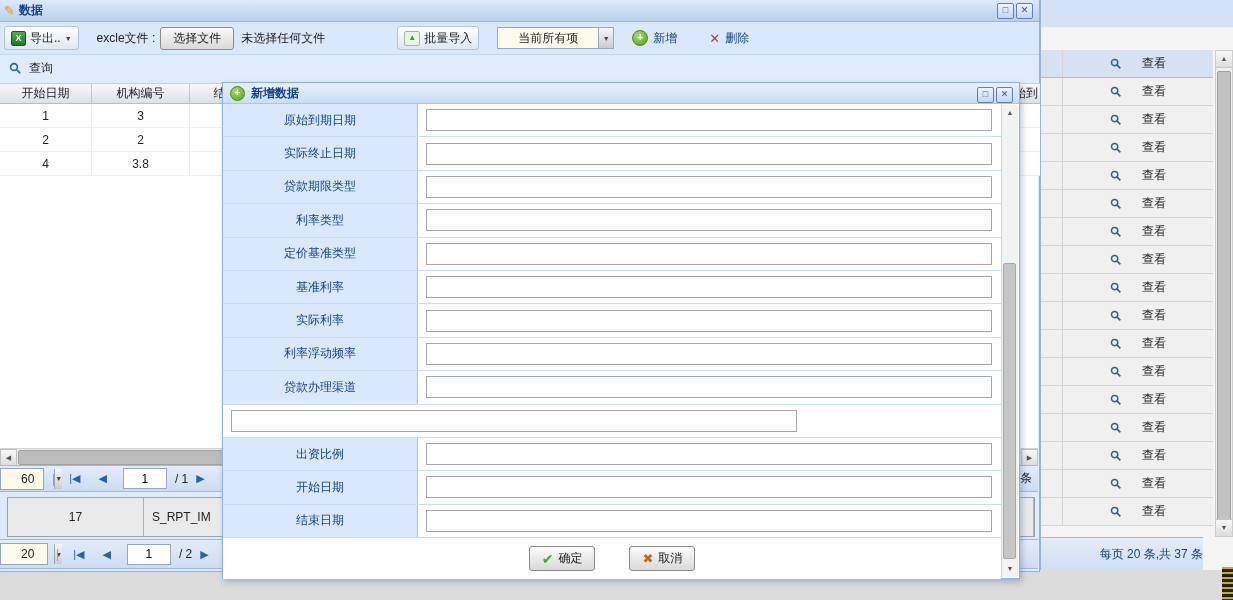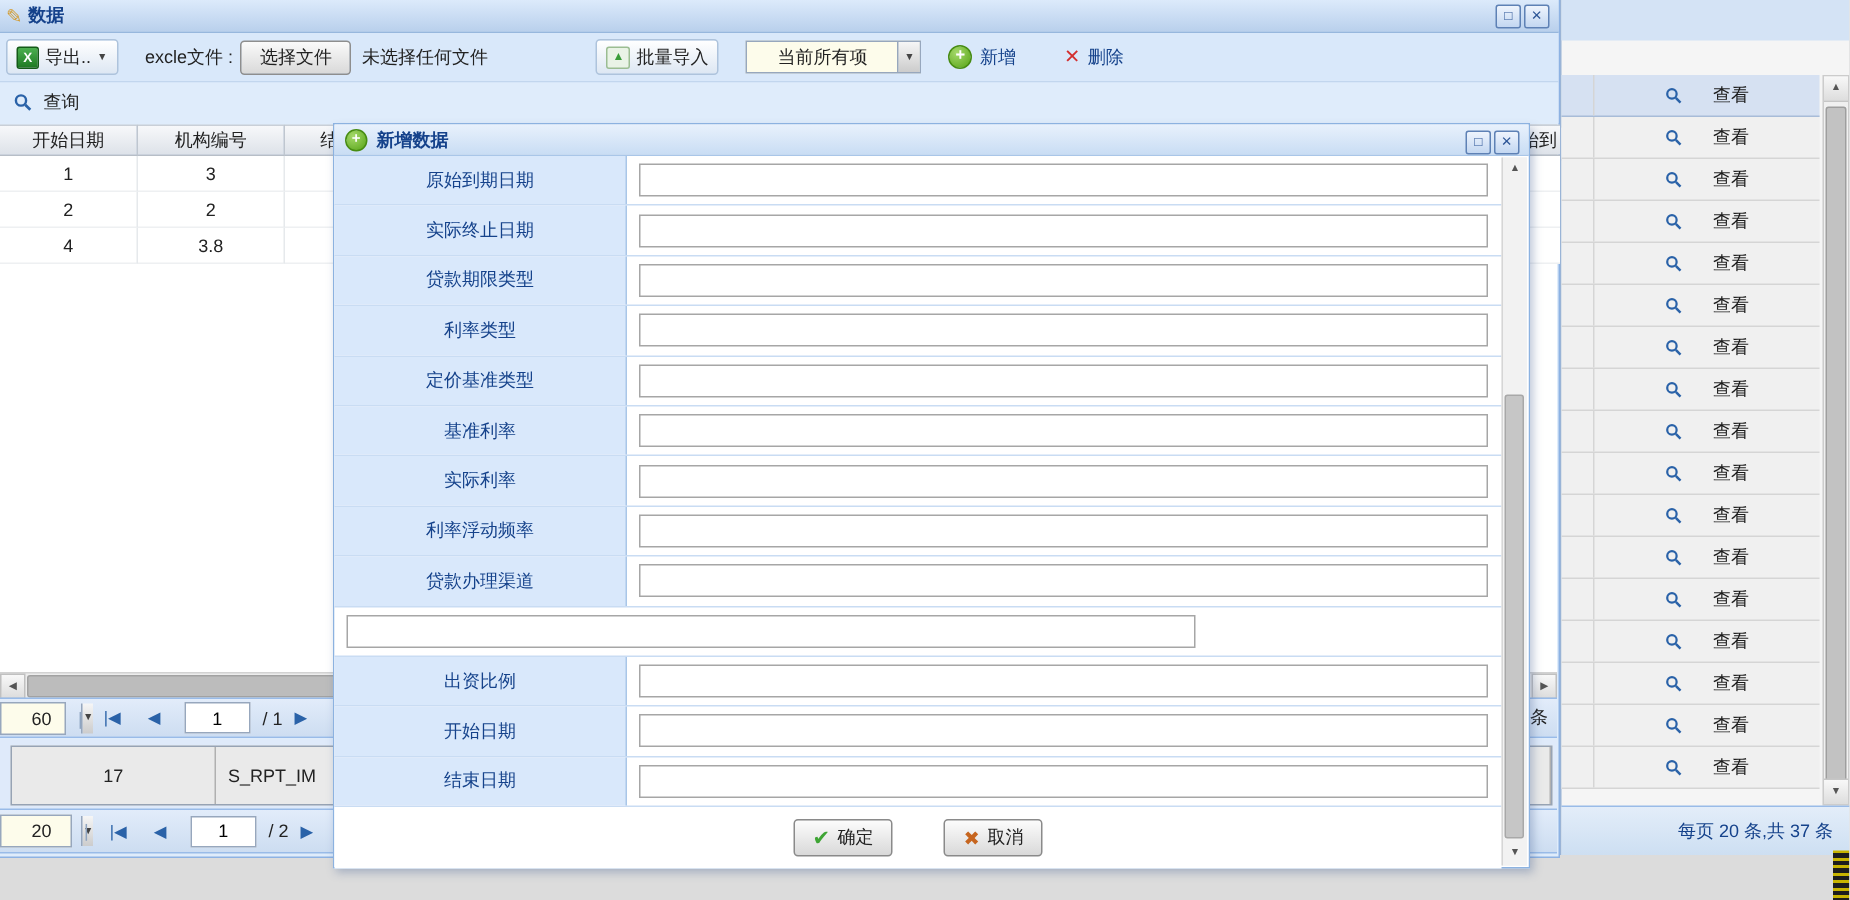--- a/index.html
+++ b/index.html
@@ -84,23 +84,23 @@
   .r-row{display:flex;height:28px;background:#f0f0f0;border-bottom:1px solid #d5d5d5;box-sizing:border-box;}
   .r-row.selected{background:#d6e1f2;border-bottom:1px solid #a8bcd8;}
   .r-cell-narrow{width:22px;border-right:1px solid #d5d5d5;box-sizing:border-box;}
   .r-cell-view{flex:1;display:flex;align-items:center;justify-content:center;gap:20px;color:#1c1c1c;cursor:pointer;}
   .vscroll{position:absolute;left:174px;top:50px;width:18px;height:487px;background:#f0f0f0;
            border:1px solid #cccccc;box-sizing:border-box;}
   .vs-arrow{position:absolute;left:0;width:16px;height:16px;background:linear-gradient(#f8f8f8,#dddddd);
             border-bottom:1px solid #c6c6c6;color:#555;font-size:7px;line-height:15px;text-align:center;cursor:pointer;}
   .vs-thumb{position:absolute;left:1px;width:14px;background:#c2c2c2;border:1px solid #9e9e9e;
             border-radius:2px;box-sizing:border-box;cursor:pointer;}
-  .rw-footer{position:absolute;left:0;top:537px;width:193px;height:33px;
+  .rw-footer{position:absolute;left:0;top:537px;width:162px;height:33px;
              background:linear-gradient(#e3edf9,#cddff2);border-top:1px solid #99bbe8;box-sizing:border-box;
-             display:flex;align-items:center;justify-content:flex-end;padding-right:12px;color:#15428b;}
+             display:flex;align-items:center;justify-content:flex-end;color:#15428b;}
   
   .modal{position:absolute;left:222px;top:82px;width:798px;height:497px;background:#fff;
          border:1px solid #8cb2e0;box-sizing:border-box;box-shadow:2px 3px 6px rgba(60,90,140,.35);z-index:5;}
   .modal-header{position:absolute;left:0;top:0;right:0;height:21px;
                 background:linear-gradient(#e8f1fc,#c9ddf4);border-bottom:1px solid #a9c6e8;
                 display:flex;align-items:center;gap:6px;padding-left:7px;box-sizing:border-box;}
   .modal-header .title{font-weight:bold;color:#15428b;}
   .modal-body{position:absolute;left:0;top:21px;right:0;bottom:0;background:#fff;}
   .field-row{display:flex;height:33.4px;border-bottom:1px solid #c9dcf3;box-sizing:border-box;}
   .field-label{width:195px;background:#d9e8fb;border-right:1px solid #a9c6e8;box-sizing:border-box;

